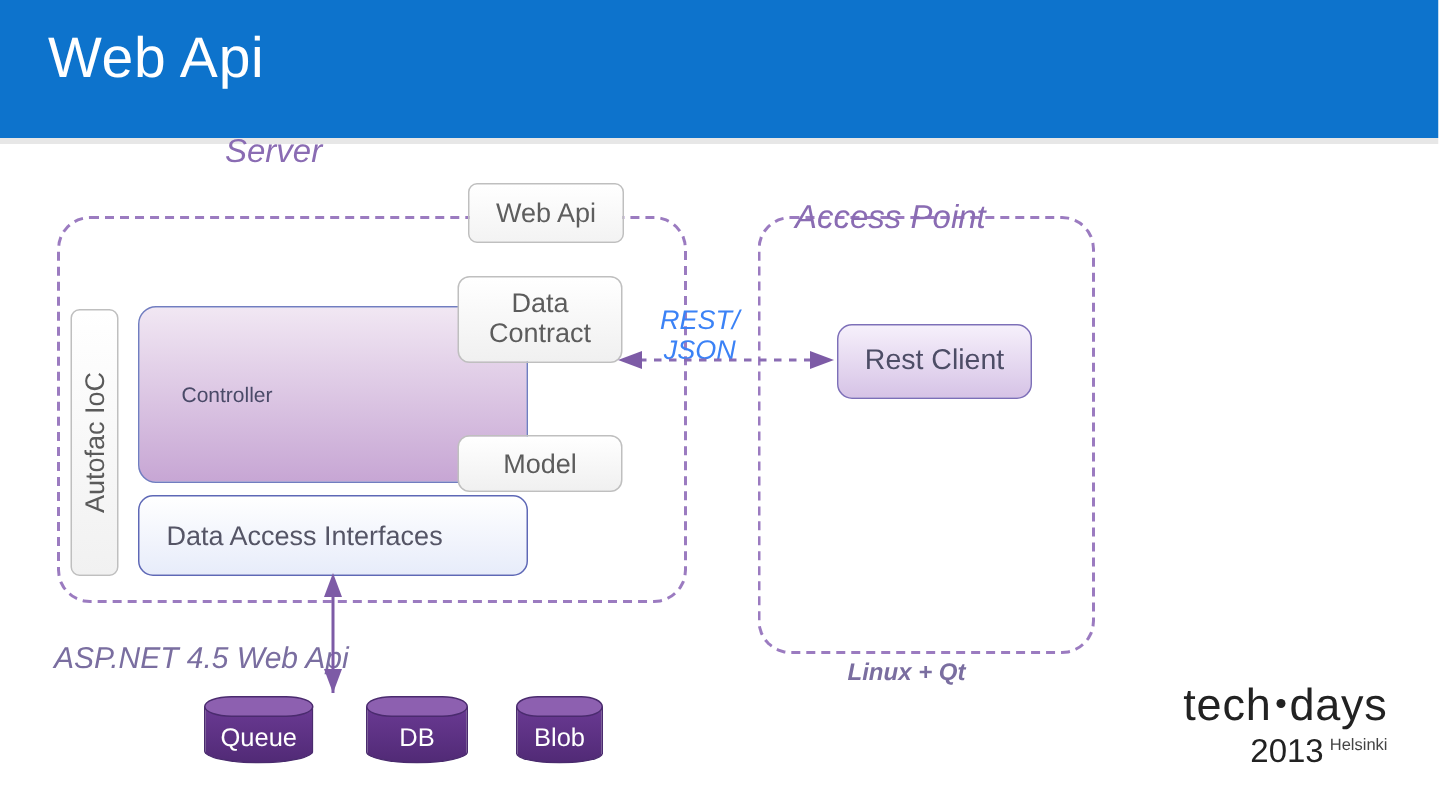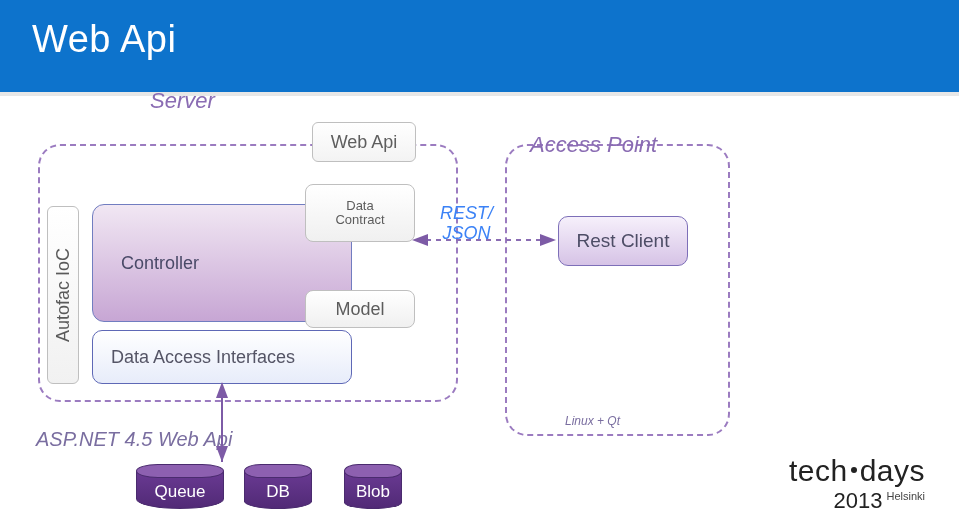--- a/index.html
+++ b/index.html
@@ -18,40 +18,40 @@
   .lbl-access  { left: 530px; top: 36px; }
 
   
   .webapi-box { position: absolute; left: 312px; top: 26px; width: 104px; height: 40px; border: 1.5px solid #bfbfbf; border-radius: 6px; background: linear-gradient(#fff,#f3f3f3); display:flex;align-items:center;justify-content:center; color:#5e5e5e; font-size:18px; }
 
   
   .autofac { position:absolute; left:47px; top:110px; width:32px; height:178px; border:1.5px solid #bfbfbf; border-radius:6px; background:linear-gradient(#fff,#f1f1f1); display:flex;align-items:center;justify-content:center; }
   .autofac span { writing-mode: vertical-rl; transform: rotate(180deg); color:#5a5a5a; font-size:18px; }
 
   
-  .controller-box { position:absolute; left:92px; top:108px; width:260px; height:118px; border:1.5px solid #717dc0; border-radius:12px; background:linear-gradient(#f1e7f3,#c7a6d4); display:flex; align-items:center; padding-left:28px; color:#4a4a68; font-size:18px; }
+  .controller-box { position:absolute; left:92px; top:108px; width:260px; height:118px; border:1.5px solid #717dc0; border-radius:12px; background:linear-gradient(#f1e7f3,#c7a6d4); display:flex; align-items:center; padding-left:28px; color:#4a4a68; font-size:14px; }
   
   .dai-box { position:absolute; left:92px; top:234px; width:260px; height:54px; border:1.5px solid #5e68b6; border-radius:10px; background:linear-gradient(#fff,#e7ecfa); display:flex;align-items:center; padding-left:18px; color:#556; font-size:18px; }
   
-  .contract-box { position:absolute; left:305px; top:88px; width:110px; height:58px; border:1.5px solid #bfbfbf; border-radius:8px; background:linear-gradient(#fff,#f0f0f0); display:flex;align-items:center;justify-content:center; text-align:center; color:#5c5c5c; font-size:13px; line-height:1.1; }
+  .contract-box { position:absolute; left:305px; top:88px; width:110px; height:58px; border:1.5px solid #bfbfbf; border-radius:8px; background:linear-gradient(#fff,#f0f0f0); display:flex;align-items:center;justify-content:center; text-align:center; color:#5c5c5c; font-size:18px; line-height:1.1; }
   
   .model-box    { position:absolute; left:305px; top:194px; width:110px; height:38px; border:1.5px solid #bfbfbf; border-radius:8px; background:linear-gradient(#fff,#f0f0f0); display:flex;align-items:center;justify-content:center; color:#5c5c5c; font-size:18px; }
 
   
   .restjson { position:absolute; left:440px; top:108px; color:#3b82f6; font-style:italic; font-size:18px; text-align:center; line-height:1.1; }
 
   
   .restclient { position:absolute; left:558px; top:120px; width:130px; height:50px; border:1.5px solid #7d6fb8; border-radius:10px; background:linear-gradient(#f6f0fb,#d6c3e6); display:flex;align-items:center;justify-content:center; color:#4d4d66; font-size:19px; }
 
   
   .aspnet { position:absolute; left:36px; top:332px; color:#7a6ea0; font-style:italic; font-size:20px; }
-  .linuxqt{ position:absolute; left:565px; top:318px; color:#7a6ea0; font-style:italic; font-size:12px; }
+  .linuxqt{ position:absolute; left:565px; top:344px; color:#7a6ea0; font-style:italic; font-size:16px;font-weight:bold; }
 
   
-  .cyl { position:absolute; width:88px; height:50px; color:#fff; font-size:17px; text-align:center; }
+  .cyl { position:absolute; width:73px; height:50px; color:#fff; font-size:17px; text-align:center; }
   .cyl .lid  { position:absolute; top:0; left:0; width:100%; height:14px; background:#8d60b0; border:1px solid #4a2b6e; border-radius:50%/100%; }
   .cyl .body { position:absolute; top:7px; left:0; width:100%; height:38px; background:linear-gradient(#6a3a93,#512a76); border:1px solid #4a2b6e; border-top:none; border-radius:0 0 44px 44px/0 0 10px 10px; display:flex;align-items:center;justify-content:center; padding-top:4px; }
   .cyl-queue{ left:136px; top:368px; }
   .cyl-db   { left:244px; top:368px; width:68px; }
   .cyl-blob { left:344px; top:368px; width:58px; }
 
   
   .logo { position:absolute; right:34px; bottom:18px; text-align:right; color:#222; }
   .logo .line1 { font-size:30px; font-weight:300; letter-spacing:0.5px; }
   .logo .dot { display:inline-block; width:6px;height:6px;background:#222;border-radius:50%; vertical-align:middle; margin:0 3px 6px; }

